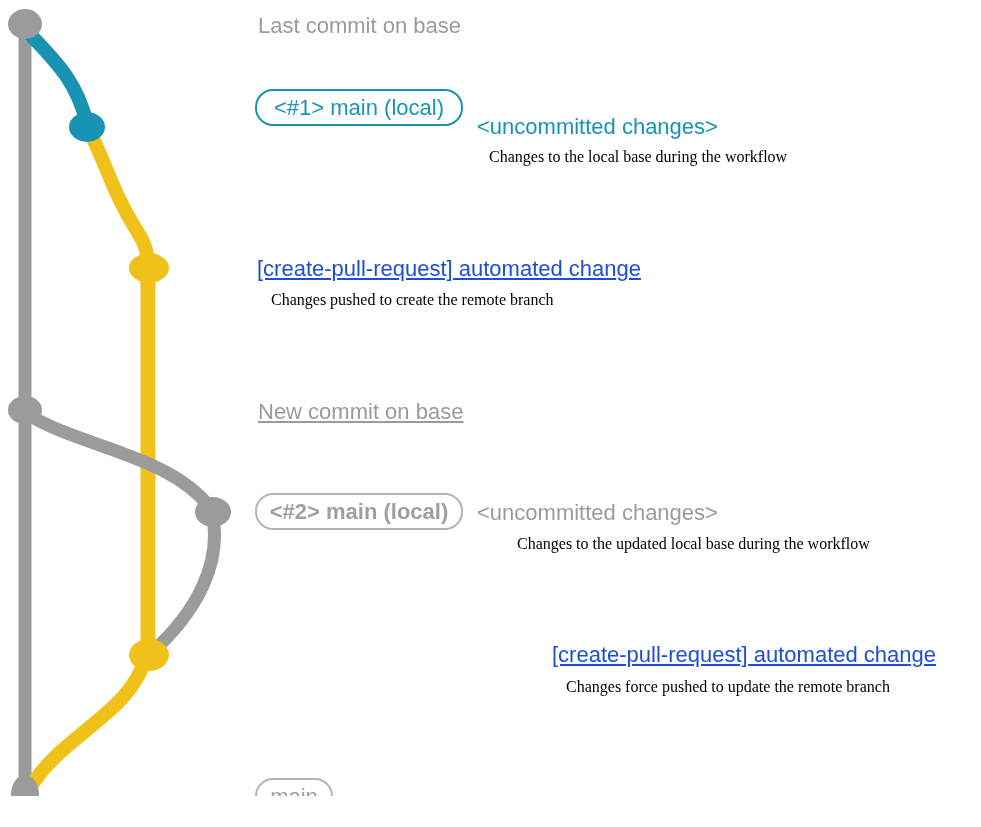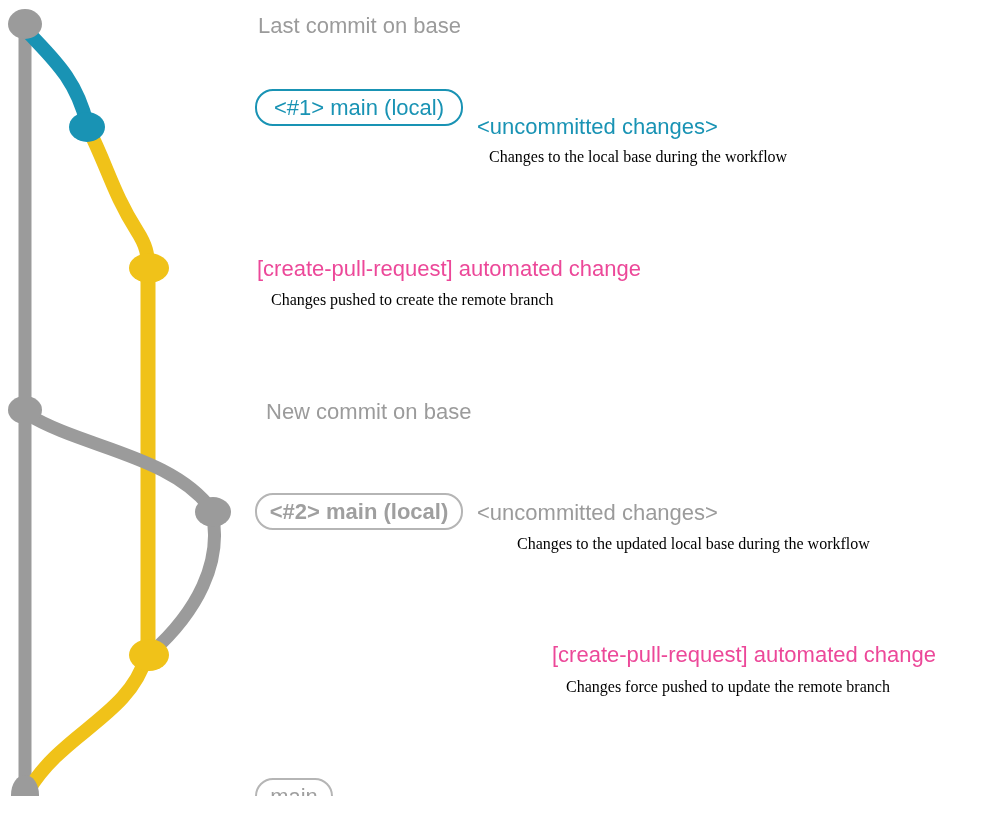--- a/index.html
+++ b/index.html
@@ -20,21 +20,21 @@
     white-space: nowrap;
     line-height: 25px;
   }
   .heading {
     position: absolute;
     font-size: 22px;
     white-space: nowrap;
     line-height: 25px;
   }
   .heading.blue   { color: #1993b4; }
-  .heading.yellow { color: #ec4899; }
+  .heading.yellow { color: #1d4ed8; text-decoration: underline; }
   .heading.gray   { color: #9b9b9b; }
   .note {
     position: absolute;
     font-family: Liberation Serif, serif;
     font-size: 16px;
     color: #000000;
     white-space: nowrap;
     line-height: 22px;
   }
   .badge {
@@ -83,21 +83,21 @@
 
   <div class="caption" style="left:258px; top:13px;">Last commit on base</div>
 
   <div class="badge blue" style="left:255px; top:89px; width:208px;">&lt;#1&gt; main (local)</div>
   <div class="heading blue" style="left:477px; top:114px;">&lt;uncommitted changes&gt;</div>
   <div class="note" style="left:489px; top:146px;">Changes to the local base during the workflow</div>
 
   <div class="heading yellow" style="left:257px; top:256px;">[create-pull-request] automated change</div>
   <div class="note" style="left:271px; top:289px;">Changes pushed to create the remote branch</div>
 
-  <div class="caption" style="left:266px; top:399px;">New commit on base</div>
+  <div class="caption" style="left:258px; top:399px;text-decoration:underline;">New commit on base</div>
 
   <div class="badge gray" style="left:255px; top:493px; width:208px;font-weight:bold;">&lt;#2&gt; main (local)</div>
   <div class="heading gray" style="left:477px; top:500px;">&lt;uncommitted changes&gt;</div>
   <div class="note" style="left:489px; top:533px;margin-left:28px;">Changes to the updated local base during the workflow</div>
 
   <div class="heading yellow" style="left:552px; top:642px;">[create-pull-request] automated change</div>
   <div class="note" style="left:566px; top:676px;">Changes force pushed to update the remote branch</div>
 
   <div class="badge gray" style="left:255px; top:778px; width:78px;text-align:center;">main</div>
 

